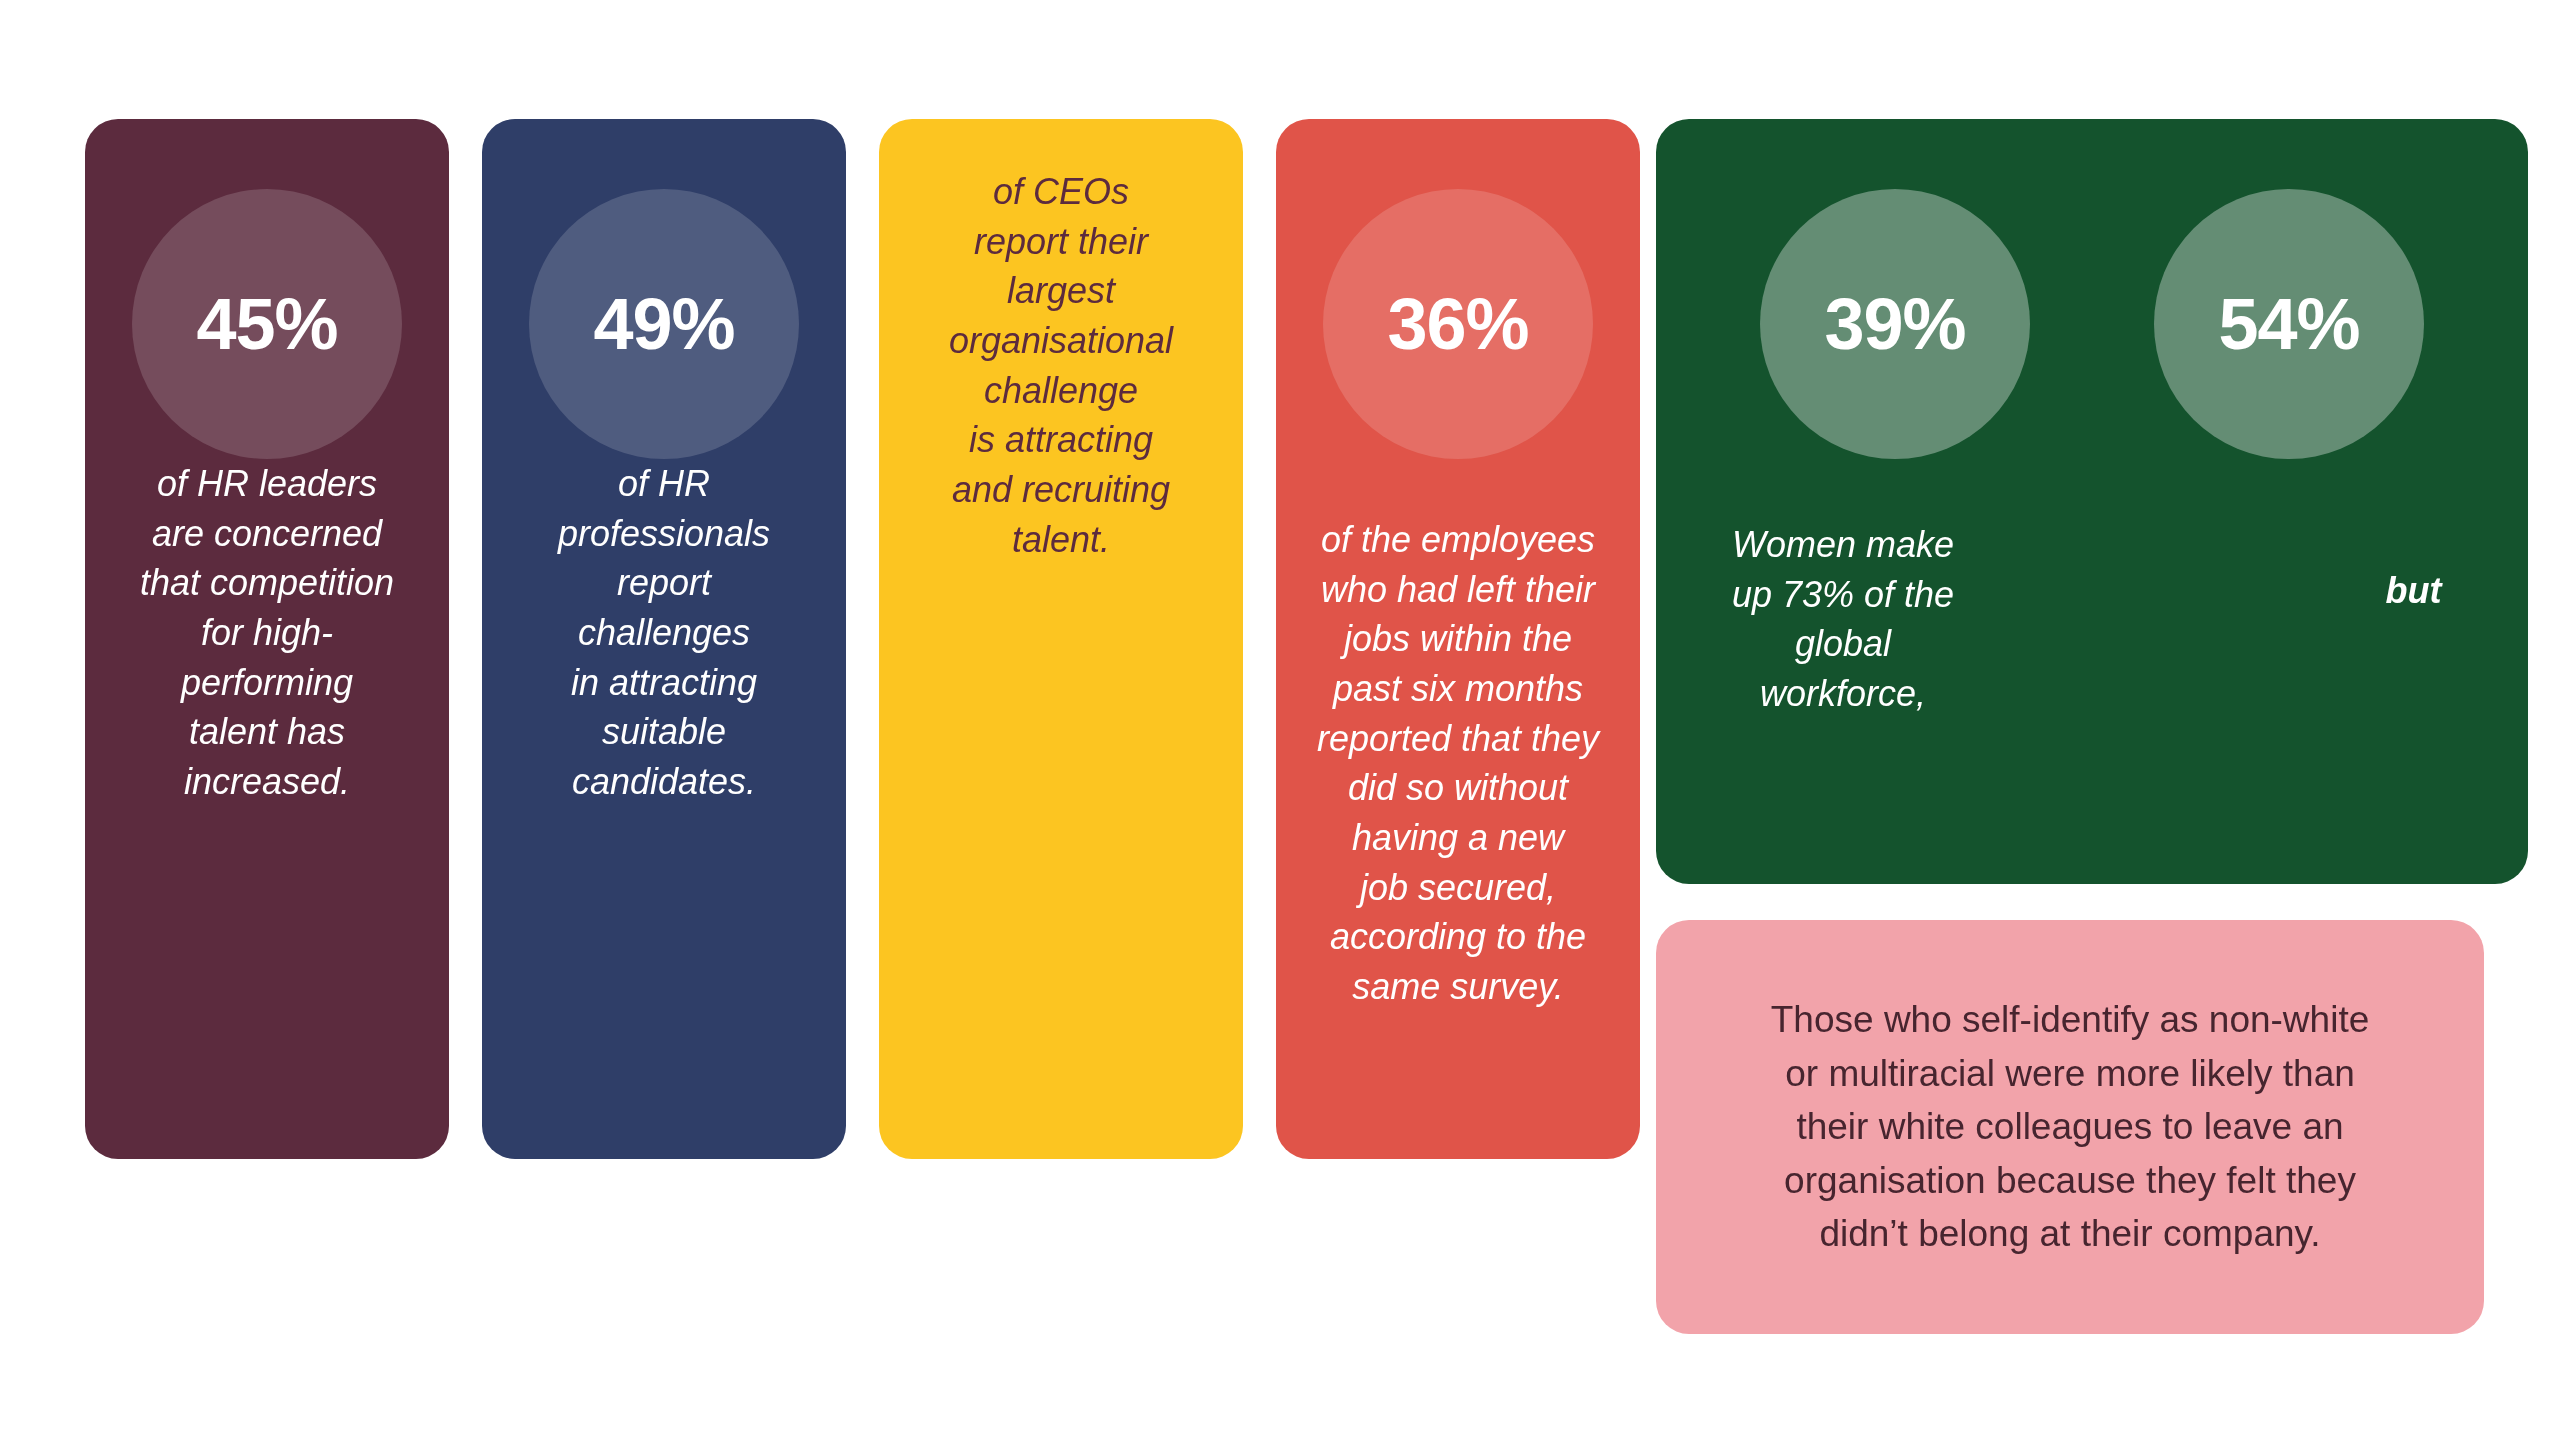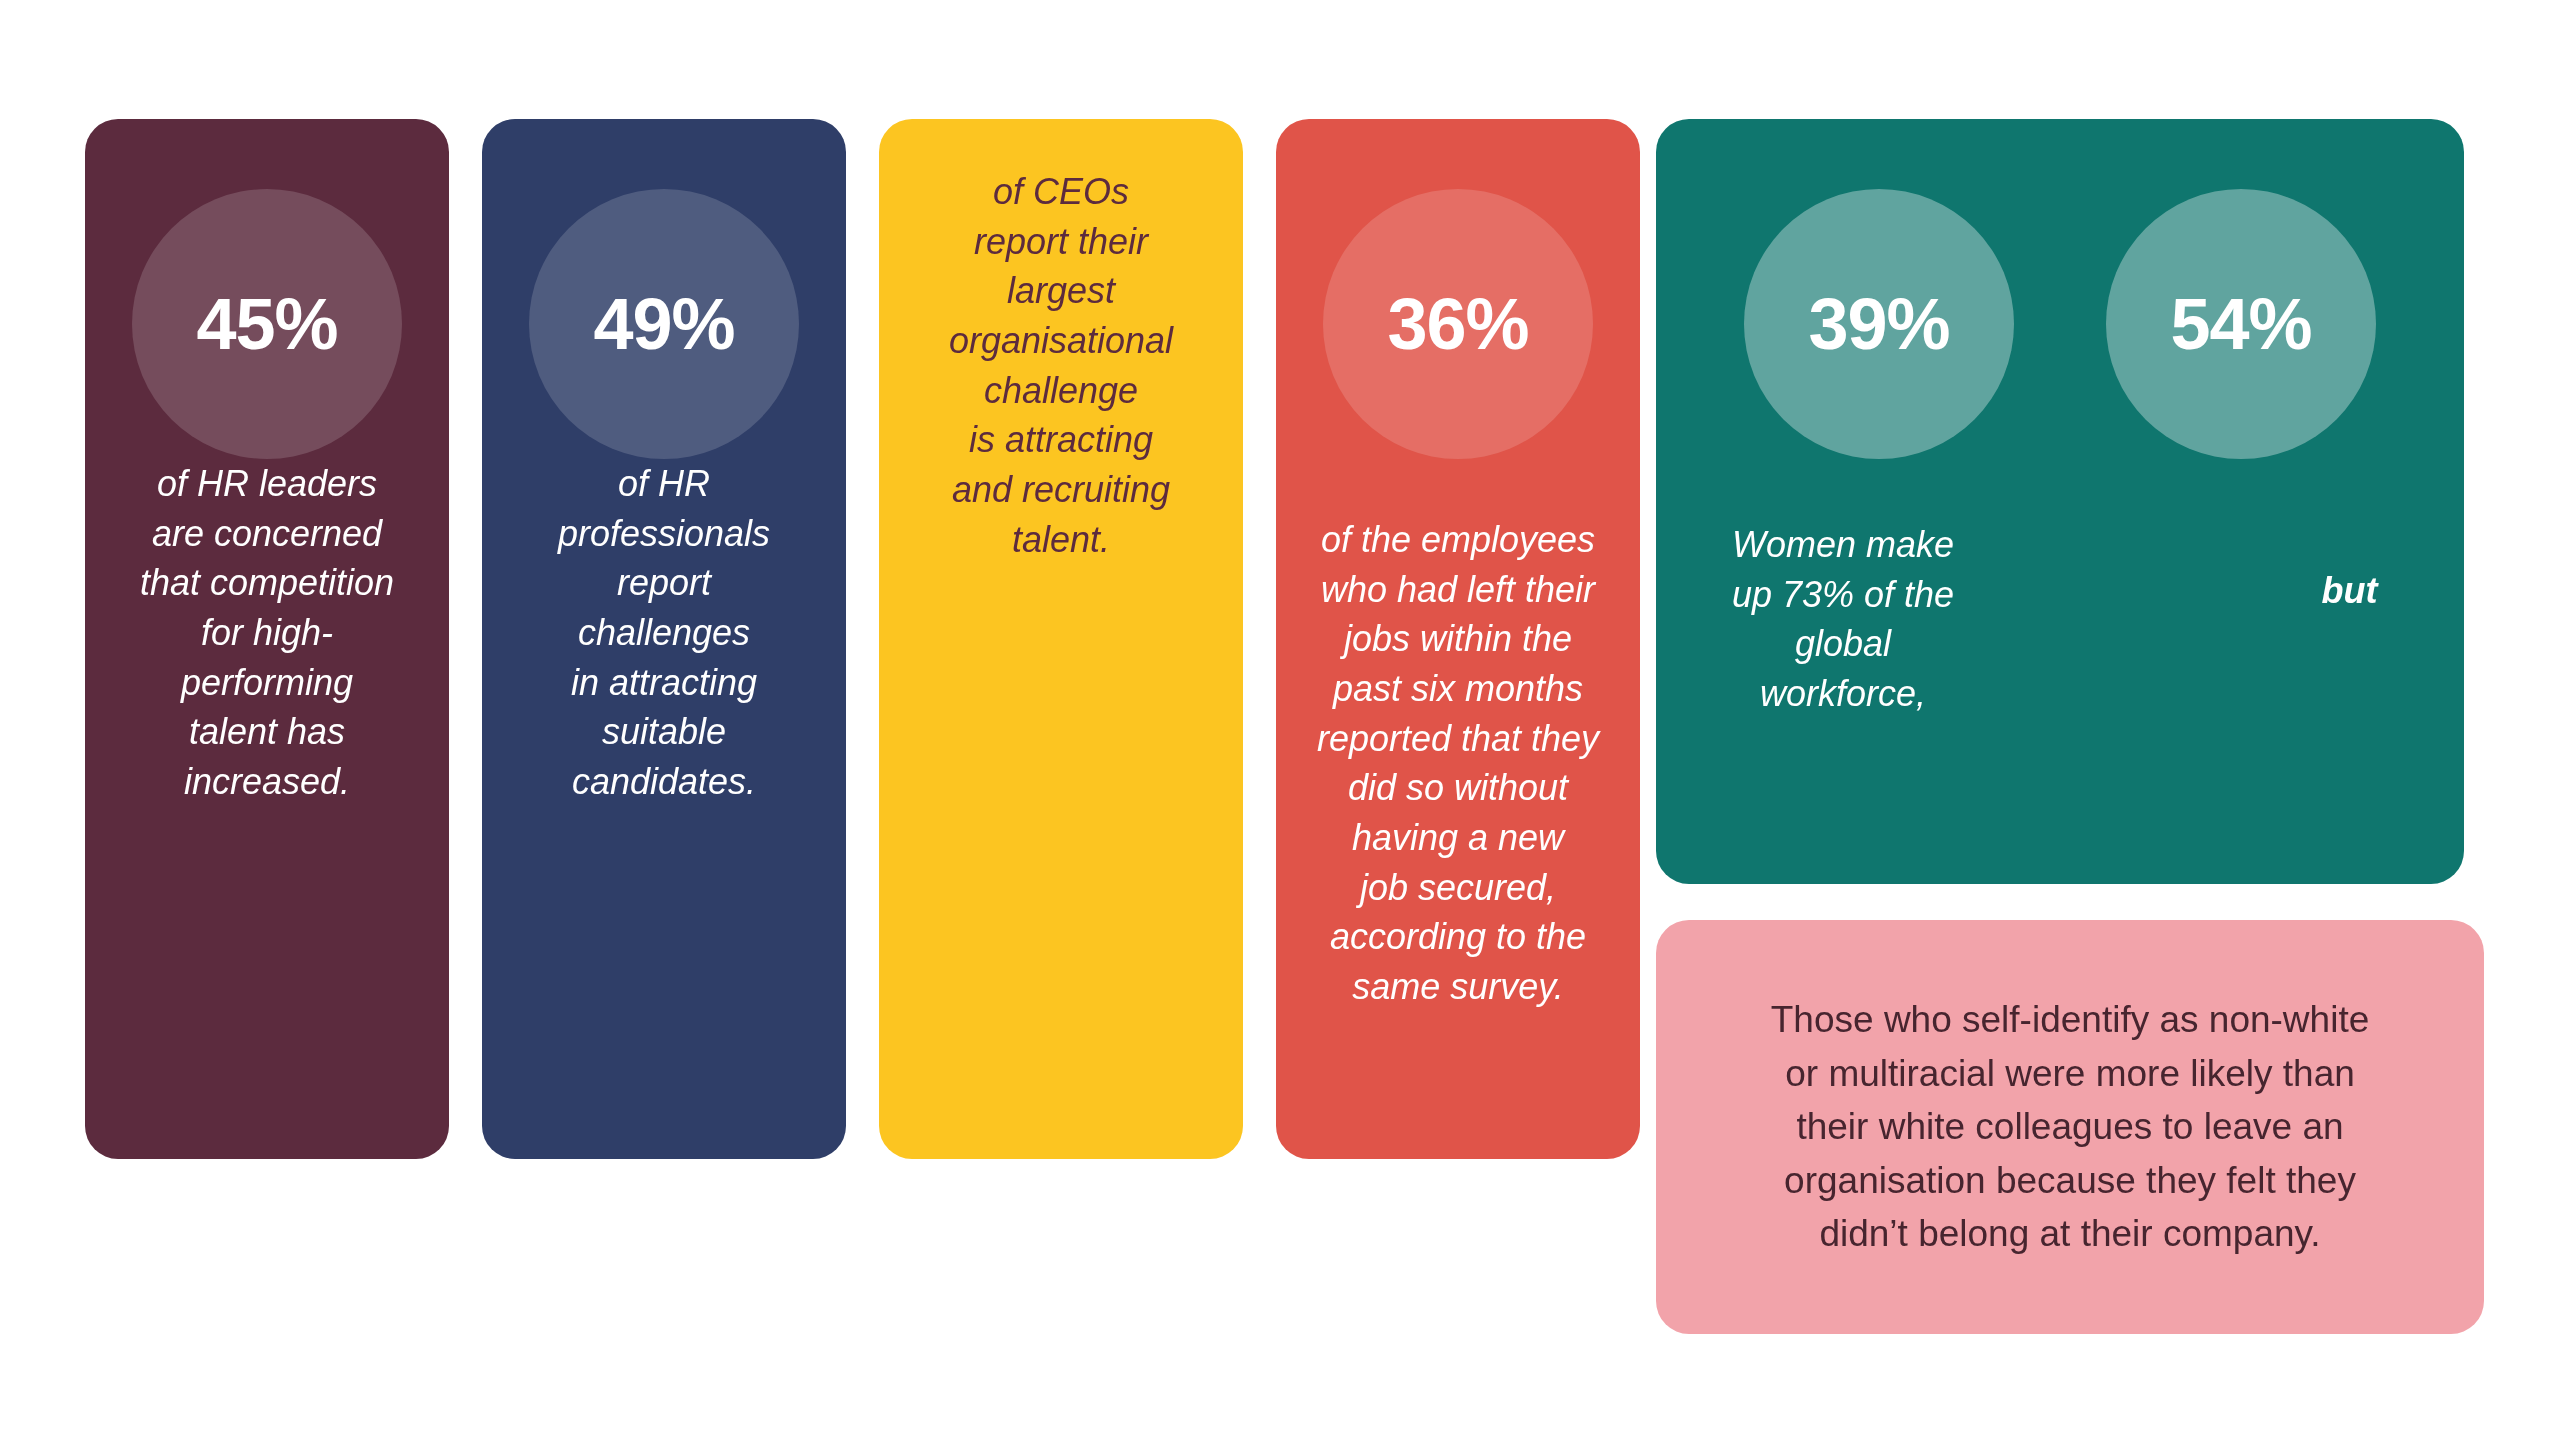--- a/index.html
+++ b/index.html
@@ -74,24 +74,24 @@
 
   
   #card-employees .body { margin-top: 56px; width: 319px; }
   #card-ceos .body      { margin-top: 48px; }
 
   
   #card-gender {
     position: absolute;
     left: 1656px;
     top: 119px;
-    width: 808px;
+    width: 872px;
     height: 765px;
     border-radius: 33px;
-    background: #0f766e;
+    background: #14532d;
     box-sizing: border-box;
     overflow: hidden;
     padding-left: 44px;
   }
   #card-gender .bubbles {
     position: absolute;
     top: 70px;
     left: 0;
     width: 100%;
     display: flex;

